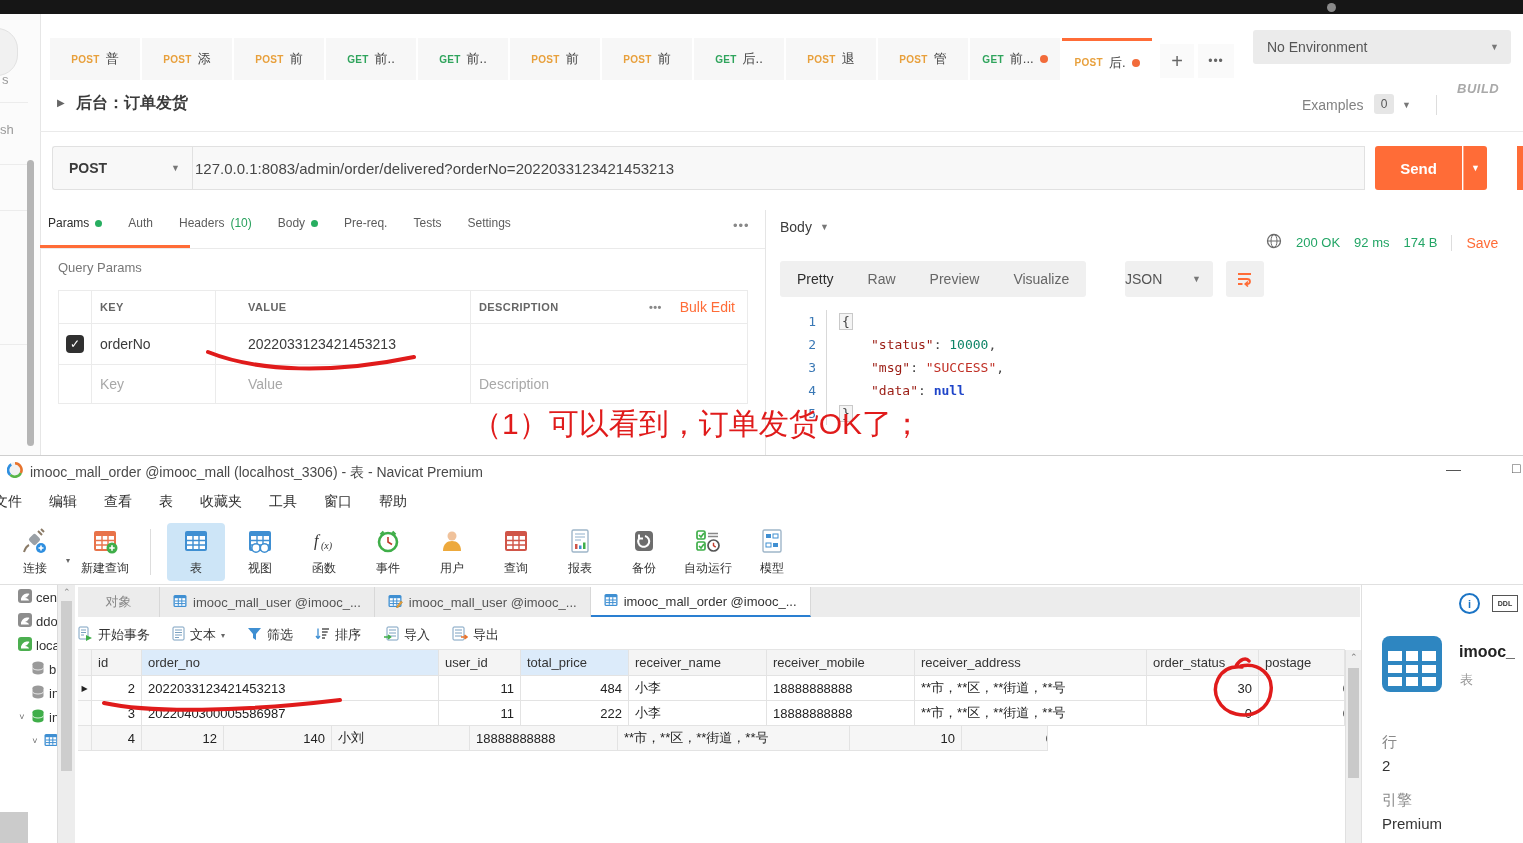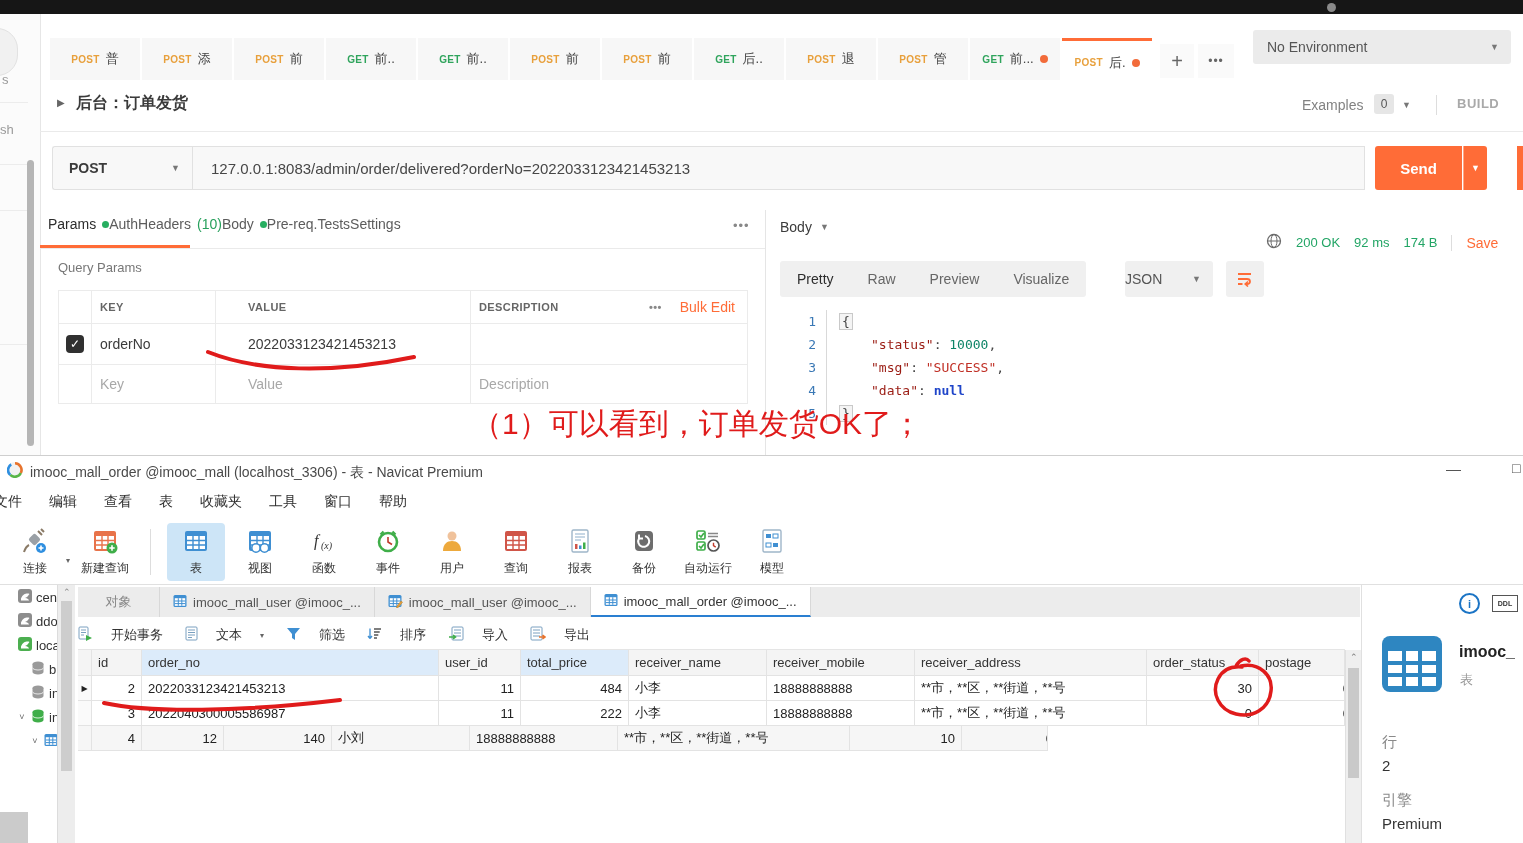--- a/index.html
+++ b/index.html
@@ -31,34 +31,34 @@
   .pm-env span.lbl{margin-left:14px;flex:1;}
   .chev{font-size:9px;color:#777;margin-right:12px;}
 
   
   .pm-reqcaret{left:57px;top:97px;font-size:10px;color:#666;}
   .pm-reqname{left:76px;top:93px;font-size:16px;font-weight:bold;color:#3b3b3b;}
   .pm-examples{left:1302px;top:97px;font-size:14px;color:#828282;}
   .pm-exbadge{left:1374px;top:94px;width:20px;height:20px;background:#e6e6e6;border-radius:3px;text-align:center;line-height:20px;font-size:12px;color:#555;}
   .pm-exchev{left:1402px;top:100px;}
   .pm-vline1{left:1436px;top:95px;width:1px;height:20px;background:#ddd;}
-  .pm-build{left:1457px;top:96px;font-size:13px;font-weight:bold;color:#a9a9a9;letter-spacing:.5px;}
+  .pm-build{left:1457px;top:81px;font-size:13px;font-weight:bold;color:#a9a9a9;letter-spacing:.5px;font-style:italic;}
   .pm-hline1{left:40px;top:131px;width:1483px;height:1px;background:#eaeaea;}
 
   
   .pm-method{left:52px;top:146px;width:140px;height:44px;background:#f8f8f8;border:1px solid #e1e1e1;border-right:none;border-radius:3px 0 0 3px;box-sizing:border-box;display:flex;align-items:center;}
   .pm-method .lbl{margin-left:16px;font-weight:bold;font-size:14px;color:#3b3b3b;flex:1;}
   .pm-url{left:192px;top:146px;width:1173px;height:44px;background:#f8f8f8;border:1px solid #e1e1e1;box-sizing:border-box;display:flex;align-items:center;font-size:15px;color:#474747;}
-  .pm-url span{margin-left:18px;}
+  .pm-url span{margin-left:2px;}
   .pm-send{left:1375px;top:146px;width:87px;height:44px;background:#ff6c37;border-radius:3px 0 0 3px;color:#fff;font-weight:bold;font-size:15px;display:flex;align-items:center;justify-content:center;}
   .pm-sendchev{left:1463px;top:146px;width:24px;height:44px;background:#ff6c37;border-radius:0 3px 3px 0;border-left:1px solid rgba(255,255,255,.4);display:flex;align-items:center;justify-content:center;color:#fff;font-size:9px;box-sizing:border-box;}
   .pm-savesliver{left:1517px;top:146px;width:6px;height:44px;background:#ff6c37;}
 
   
-  .pm-reqtabs{left:48px;top:216px;display:flex;font-size:14px;color:#5c5c5c;align-items:center;}
+  .pm-reqtabs{left:48px;top:216px;display:flex;gap:26px;font-size:12px;color:#5c5c5c;align-items:center;}
   .pm-reqtab{display:flex;align-items:center;gap:6px;}
   .pm-reqtab.active{color:#2d2d2d;}
   .gdot{width:7px;height:7px;border-radius:50%;background:#27ae60;}
   .gcount{color:#27a05c;}
   .pm-underline{left:40px;top:245px;width:150px;height:3px;background:#ff6c37;}
   .pm-hline2{left:40px;top:248px;width:725px;height:1px;background:#eaeaea;}
   .pm-reqmore{left:733px;top:218px;color:#888;font-size:13px;letter-spacing:1px;}
   .pm-vdivider{left:765px;top:210px;width:1px;height:245px;background:#e5e5e5;}
   .pm-qp-title{left:58px;top:260px;font-size:13px;color:#777;}
 
@@ -132,21 +132,21 @@
   .nv-graybox{left:0;top:812px;width:28px;height:31px;background:#cbcbcb;}
 
   
   .nv-tabs{left:78px;top:587px;width:1282px;height:30px;background:#ececec;display:flex;align-items:stretch;}
   .nv-tab{display:flex;align-items:center;gap:6px;padding:0 13px;font-size:13px;color:#555;border-right:1px solid #d8d8d8;box-sizing:border-box;}
   .nv-tab.first{width:82px;justify-content:center;color:#888;}
   .nv-tab.active{background:#fff;color:#333;border-bottom:2px solid #2a7fd1;}
 
   
   .nv-tbltools{left:78px;top:620px;height:30px;display:flex;align-items:center;gap:22px;font-size:13px;color:#333;}
-  .nv-tbltool{display:flex;align-items:center;gap:18px;}
+  .nv-tbltool{display:flex;align-items:center;gap:5px;}
   .nv-ttline{left:78px;top:649px;width:1267px;height:1px;background:#e5e5e5;}
 
   
   .nv-grid{left:78px;top:650px;font-size:13px;color:#222;}
   .grow{display:flex;height:25px;}
   .grow.head{height:26px;}
   .gcell{box-sizing:border-box;border-right:1px solid #e3e3e3;border-bottom:1px solid #e3e3e3;padding:0 6px;display:flex;align-items:center;overflow:hidden;position:relative;}
   .ghead{background:#f4f4f4;color:#333;}
   .ghead.hl{background:#dcebfa;}
   .gcell.marker{width:14px;padding:0;justify-content:center;font-size:8px;color:#222;background:#fafafa;}

